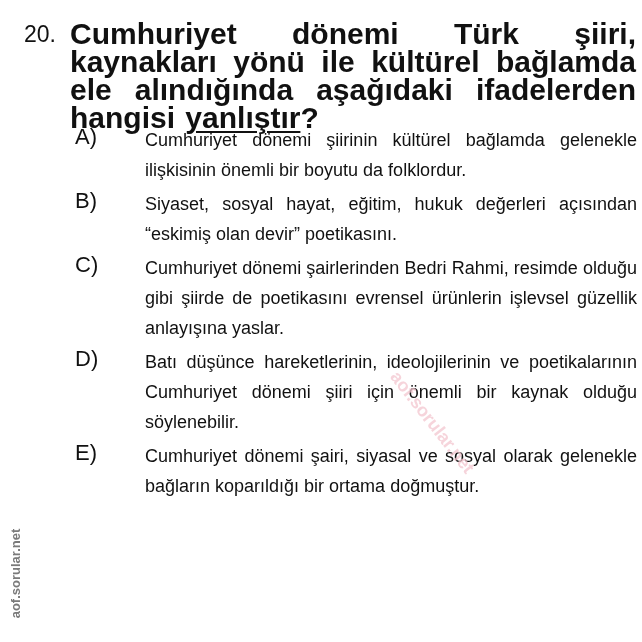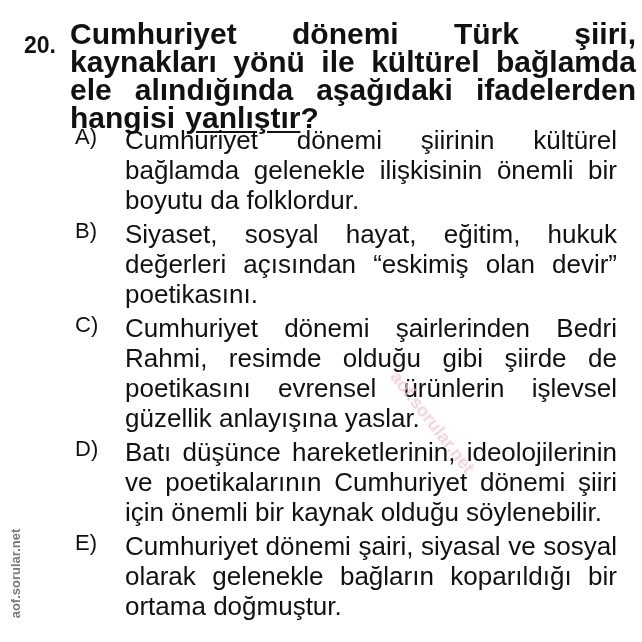--- a/index.html
+++ b/index.html
@@ -18,24 +18,23 @@
     .question {
       position: absolute;
       left: 24px;
       top: 20px;
       width: 600px;
     }
     .q-number {
       position: absolute;
       left: 0;
       top: 0;
-      font-weight: bold;
+      font-weight: normal;
       font-size: 23px;
       line-height: 28px;
-      margin-top: 11px;
     }
     .q-text {
       position: absolute;
       left: 46px;
       top: 0;
       width: 566px;
       font-weight: bold;
       font-size: 30px;
       line-height: 28px;
       text-align: justify;
@@ -57,23 +56,23 @@
       margin-bottom: 4px;
     }
     .opt-label {
       position: absolute;
       left: 0;
       top: -3px;
       font-size: 22px;
       line-height: 30px;
     }
     .opt-text {
-      margin-left: 50px;
+      margin-left: 70px;
       width: 492px;
-      font-size: 26px;
+      font-size: 18px;
       line-height: 30px;
       text-align: justify;
       text-align-last: left;
     }
     .side-watermark {
       position: absolute;
       left: -40px;
       top: 566px;
       width: 110px;
       transform: rotate(-90deg);

